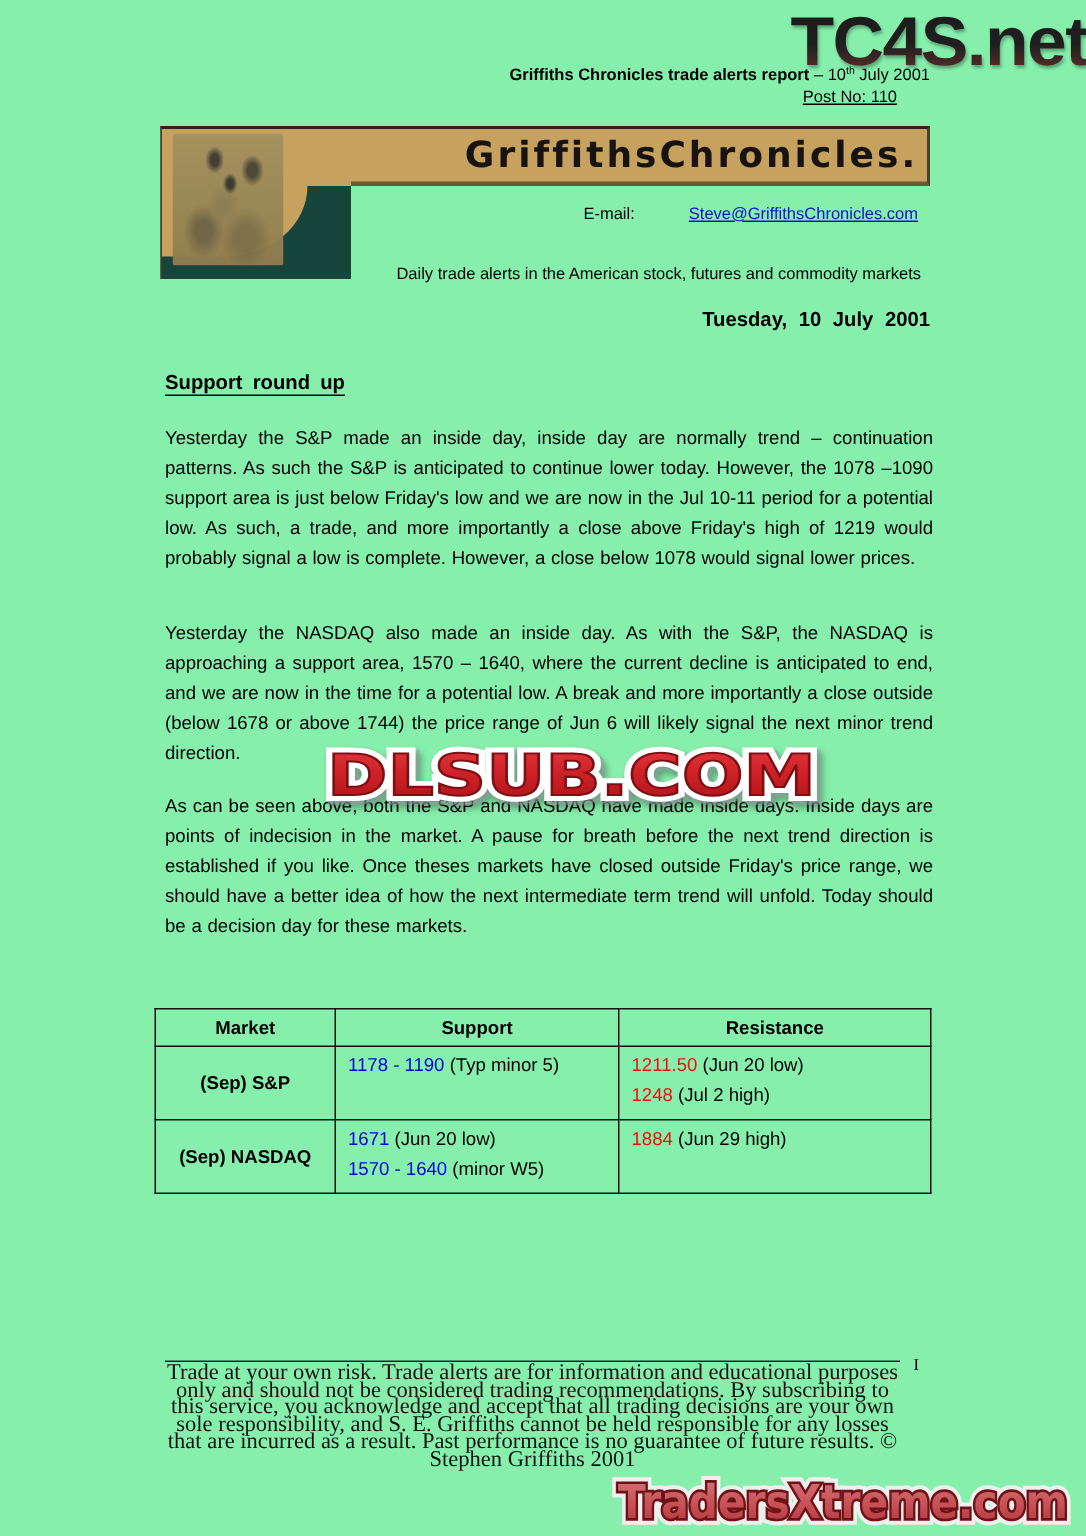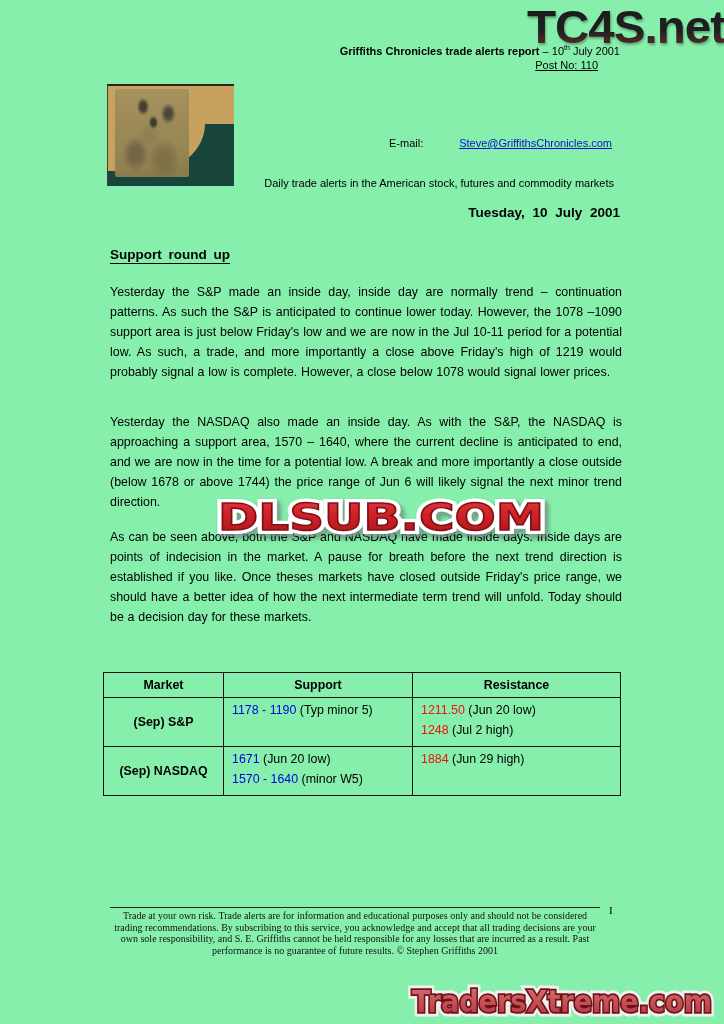--- a/index.html
+++ b/index.html
@@ -75,21 +75,21 @@
   table.levels th { height:20px; font-weight:bold; text-align:center; padding:2px 0; }
   td.market-cell { text-align:center; font-weight:bold; vertical-align:middle; }
   td.vals-cell { vertical-align:top; padding:3px 6px 3px 8px; line-height:19.5px; height:42px; }
   .val-sup { color:#0202dd; }
   .val-res { color:#f01010; }
 
   
   .footer-rule { position:absolute; left:110px; top:907px; width:490px; border-top:1.2px solid #222; }
   .footer-text {
     position:absolute; left:110px; top:910px; width:490px; text-align:center;
-    font-family:"Liberation Serif", serif; font-size:10px; line-height:11.6px; color:#111;
+    font-family:"Liberation Serif", serif; font-size:15px; line-height:11.6px; color:#111;
   }
   .page-num { position:absolute; left:609px; top:904px; font-family:"Liberation Serif", serif; font-size:11px; }
 </style>
 </head>
 <body>
 
 <div class="page">
 
   <svg class="tc4s-logo" width="200" height="52" viewBox="0 0 200 52">
     <defs>
@@ -107,20 +107,23 @@
     <div>
       <span class="bold">Griffiths Chronicles trade alerts report</span><span> – 10</span><sup>th</sup><span> July 2001</span>
     </div>
     <div class="post-no">Post No: 110</div>
   </div>
 
   <div class="banner-panel">
     <div class="panel-tan-top"></div>
     <div class="panel-tan-curve"></div>
     <div class="panel-photo"></div>
+  </div>
+  <div class="banner-strip">
+    <span>GriffithsChronicles.</span>
   </div>
 
   <div class="contact-block">
     <div class="contact-row">
       <span class="contact-label">E-mail:</span><a class="contact-link" href="#">Steve@GriffithsChronicles.com</a>
     </div>
   </div>
 
   <div class="tagline">Daily trade alerts in the American stock, futures and commodity markets</div>
 

